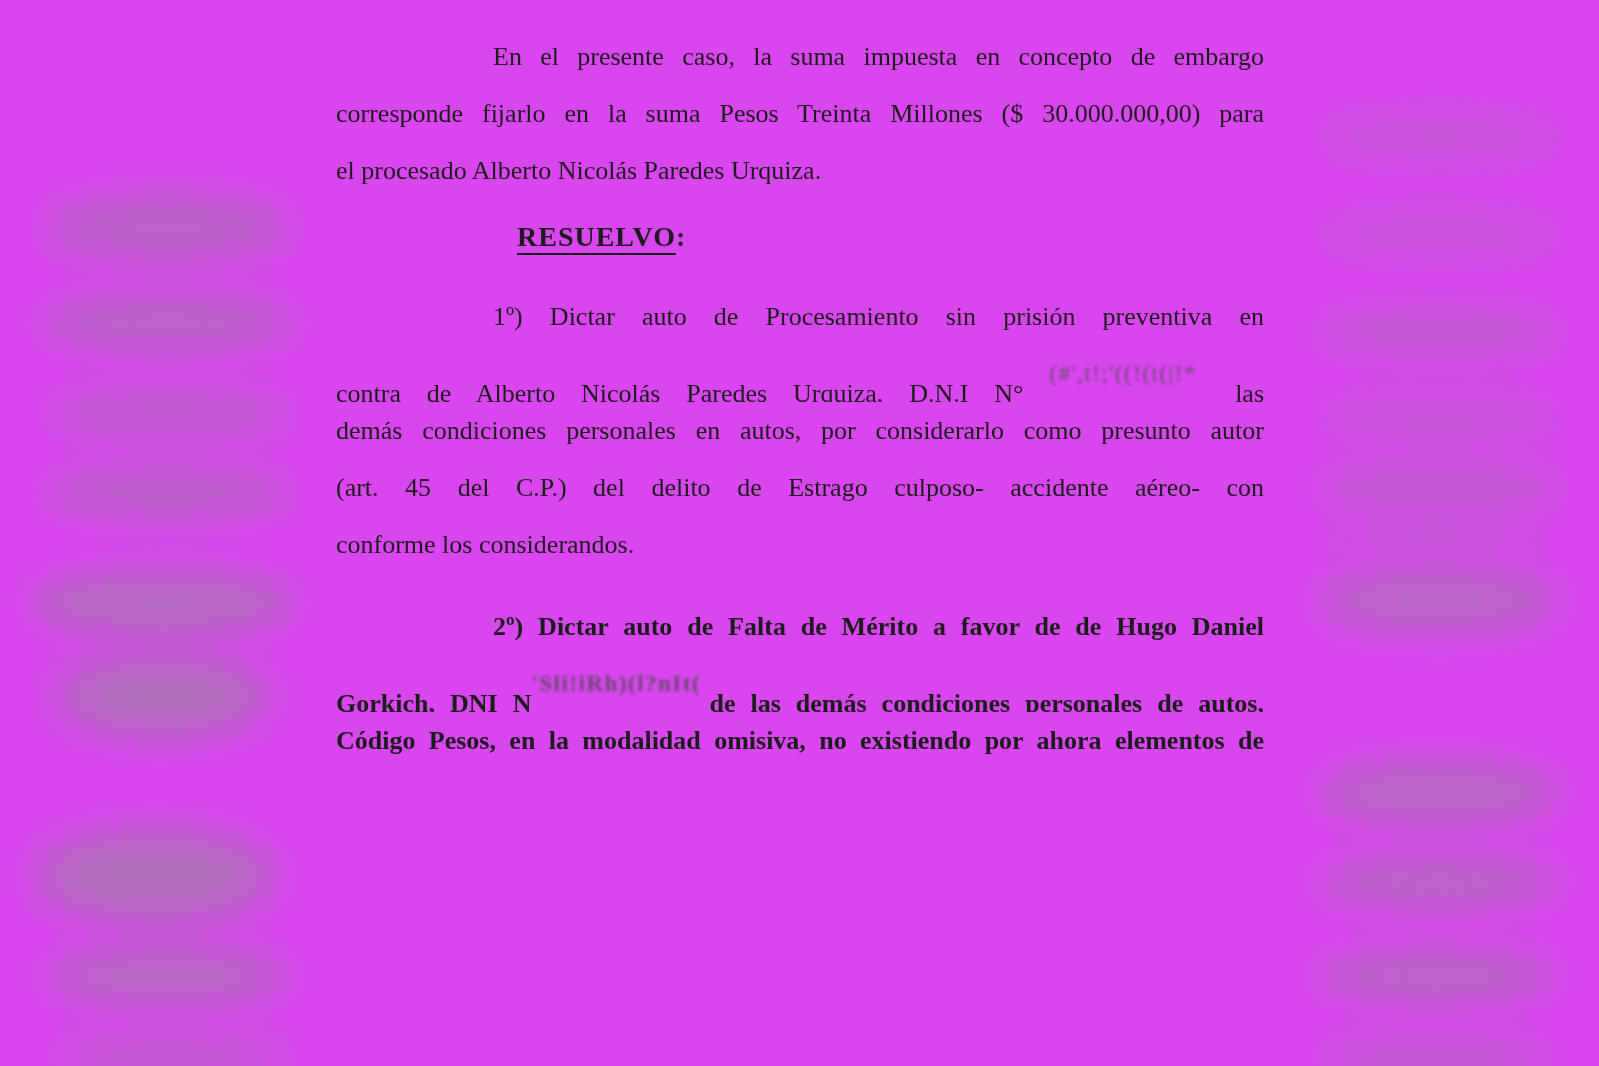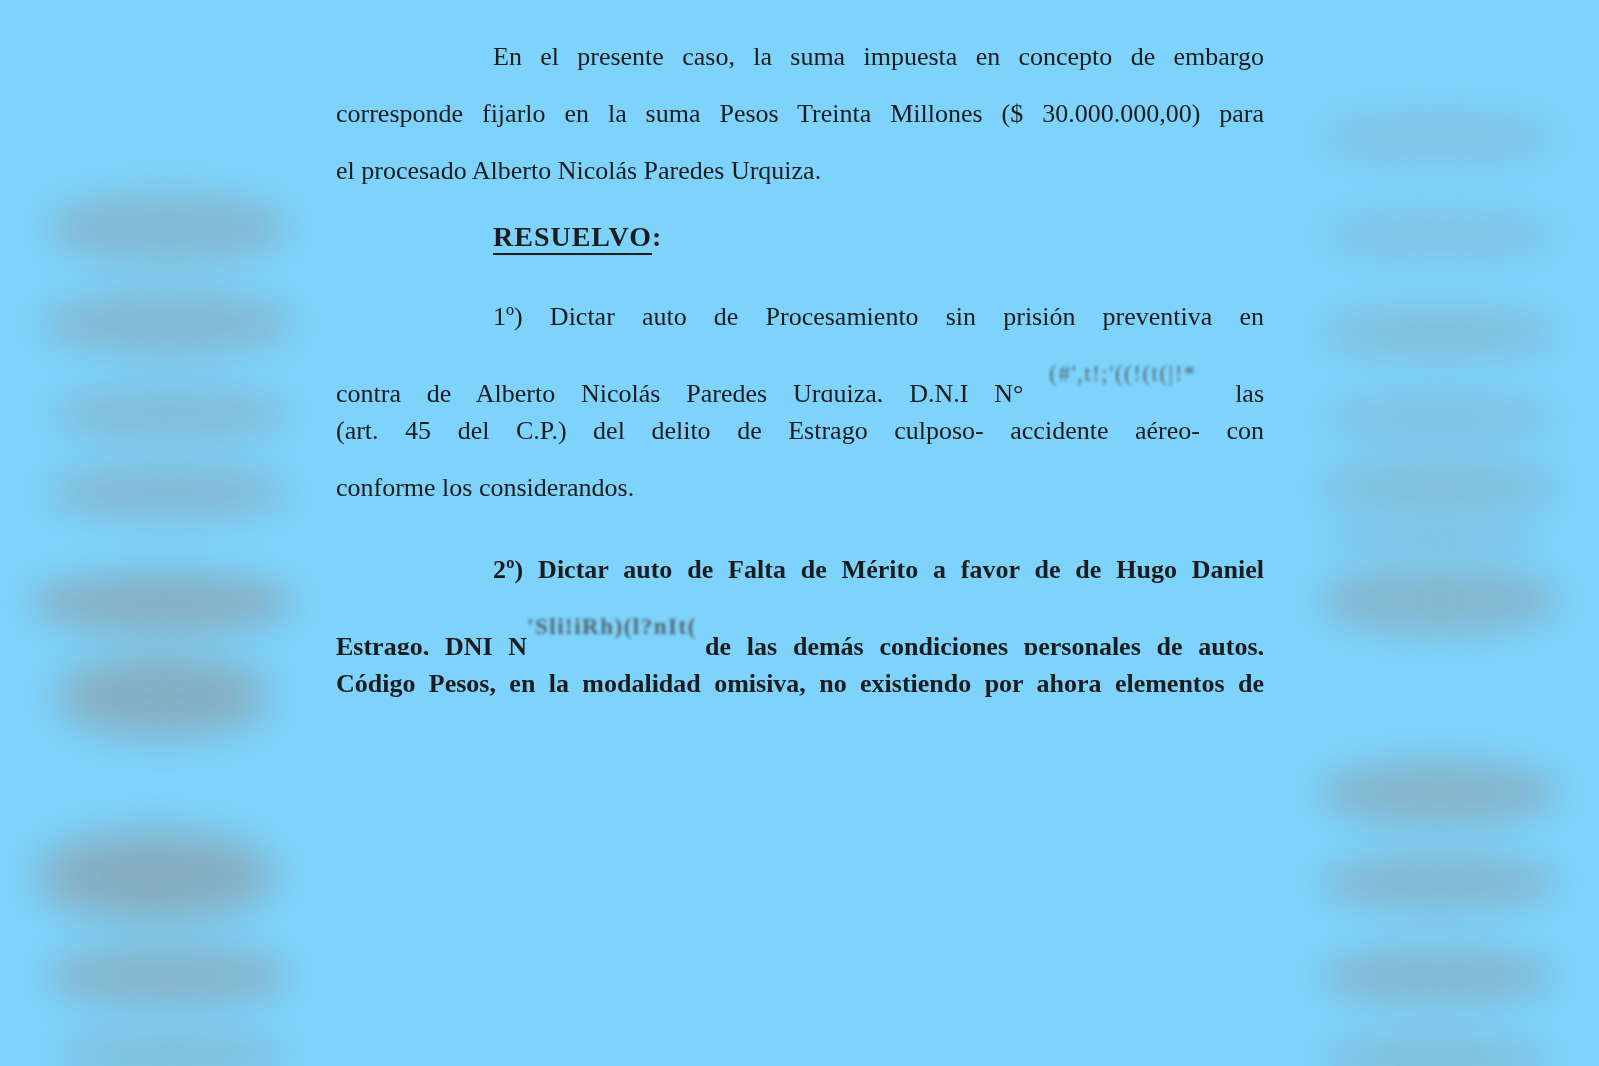--- a/index.html
+++ b/index.html
@@ -1,42 +1,42 @@
 <!DOCTYPE html>
 <html><head>
 <meta charset="utf-8">
 <style>
   html,body{margin:0;padding:0;}
   body{
     width:1599px;height:1066px;overflow:hidden;position:relative;
     background:#ffffff;
     font-family:"Liberation Serif","DejaVu Serif",serif;
   }
-  .canvas{position:absolute;inset:0;background:#7dd3fc;padding-left:23px;}
+  .canvas{position:absolute;inset:0;background:#d946ef;padding-left:23px;}
   
   .bg-blobs{position:absolute;inset:0;}
   .blob{position:absolute;background:#8f8f8f;border-radius:50%;}
   
   .doc{
     position:absolute;left:336px;top:28px;width:928px;
     color:#1c1c1c;font-size:26px;line-height:57px;
     filter:blur(0.3px);
   }
   .line{height:57px;overflow:hidden;}
   .just{text-align:justify;text-align-last:justify;}
   .indent{padding-left:157px;}
   .para{margin:0;}
   .m-p2{margin-top:15px;}
   .m-head{margin-top:9px;}
   .m-p3{margin-top:23px;}
   .m-p4{margin-top:25px;font-weight:bold;}
   .heading-line{height:57px;}
   .heading-word{
     font-weight:bold;font-size:28px;letter-spacing:1px;
-    border-bottom:2.5px solid #1c1c1c;padding-bottom:1px;
+    border-bottom:2.5px solid #1c1c1c;padding-bottom:1px;margin-left:24px;
   }
   .heading-colon{font-weight:bold;font-size:28px;}
   .redacted{
     display:inline-block;vertical-align:baseline;overflow:hidden;white-space:nowrap;
     color:#4a4a4a;filter:blur(1.7px);opacity:.8;
     font-size:23px;letter-spacing:1.5px;
   }
   .red-1{width:160px;}
   .red-2{width:178px;}
 </style>
@@ -77,24 +77,25 @@
     </div>
 
 
     <div class="para m-head">
       <div class="heading-line indent"><span class="heading-word">RESUELVO</span><span class="heading-colon">:</span></div>
     </div>
 
     <div class="para m-p3">
       <div class="line just indent">1º) Dictar auto de Procesamiento sin prisión preventiva en</div>
       <div class="line just"><span>contra de Alberto Nicolás Paredes Urquiza, D.N.I N°</span> <span class="redacted red-1">(#',t!;'((!(t(|!*</span> <span>las</span></div>
+      <div class="line just">demás condiciones personales en autos, por considerarlo como presunto autor</div>
       <div class="line just">(art. 45 del C.P.) del delito de Estrago culposo- accidente aéreo- con</div>
       <div class="line">conforme los considerandos.</div>
     </div>
 
     <div class="para m-p4">
       <div class="line just indent">2º) Dictar auto de Falta de Mérito a favor de de Hugo Daniel</div>
-      <div class="line just"><span>Estrago, DNI N</span><span class="redacted red-2">'Sli!iRh)(l?nIt(</span><span>de las demás condiciones personales de autos,</span></div>
+      <div class="line just"><span>Gorkich, DNI N</span><span class="redacted red-2">'Sli!iRh)(l?nIt(</span><span>de las demás condiciones personales de autos,</span></div>
       <div class="line just">Código Pesos, en la modalidad omisiva, no existiendo por ahora elementos de</div>
     </div>
 
   </div>
 </div>
 
 </body></html>

